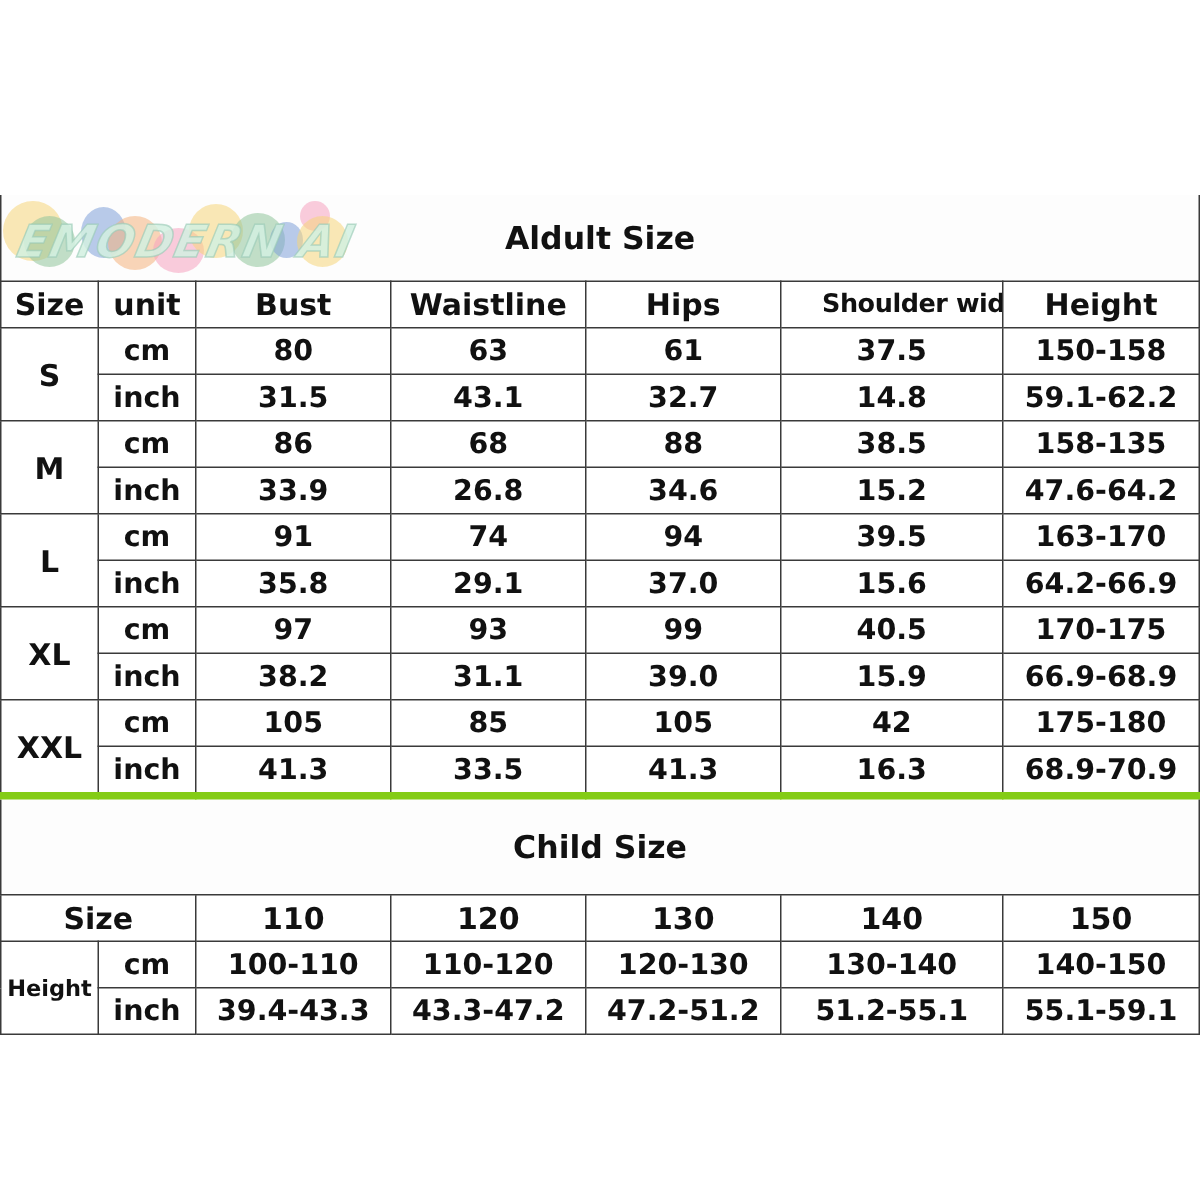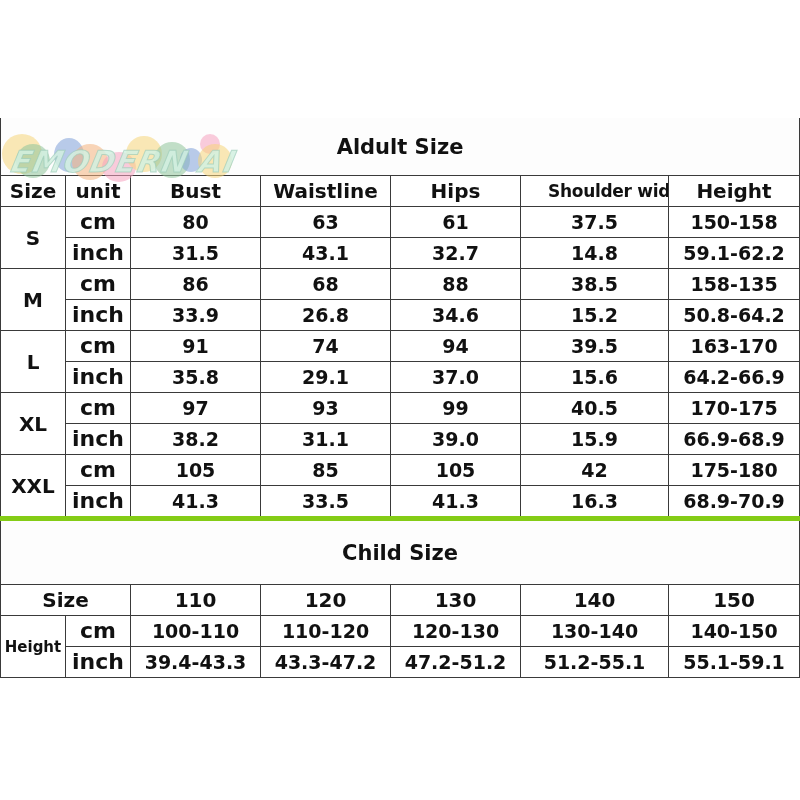--- a/index.html
+++ b/index.html
@@ -2,41 +2,41 @@
 <html><head>
 <meta charset="utf-8">
 <style>
   html, body { margin: 0; padding: 0; background: #ffffff; }
   body {
     width: 800px; height: 800px; position: relative; overflow: hidden;
     font-family: "DejaVu Sans", "Liberation Sans", sans-serif;
     color: #111;
   }
   .sheet {
-    position: absolute; left: 0; top: 118px; width: 715px;
+    position: absolute; left: 0; top: 130px; width: 715px;
   }
   table {
     border-collapse: collapse; width: 799px; table-layout: fixed;
   }
   td {
     border: 1px solid #3a3a3a;
     text-align: center; vertical-align: middle;
     font-weight: bold; font-size: 19px; padding: 0;
     height: 30px; line-height: 30px; white-space: nowrap; overflow: hidden;
   }
   tr.title td {
     font-size: 21px; border-top: none; background: #fdfdfd;
   }
   tr.title.adult td { height: 57px; }
   tr.title.child td { height: 63px; }
   td.hdr { font-size: 20px; }
   td.hdr.shoulder { font-size: 17px; letter-spacing: -0.3px; padding-left: 27px; }
   td.sz { font-size: 20px; }
   td.h-label { font-size: 15px; }
-  td.unit { font-size: 22px; }
+  td.unit { font-size: 19px; }
   .watermark {
     position: absolute; left: 2px; top: 134px; width: 230px; height: 56px;
     pointer-events: none;
   }
   .watermark .dot {
     position: absolute; border-radius: 50%; opacity: 0.55;
   }
   .watermark .wm-text {
     position: absolute; left: 10px; top: 10px;
     font-family: "DejaVu Sans", sans-serif; font-weight: bold; font-style: italic;
@@ -103,21 +103,21 @@
         <td>88</td>
         <td>38.5</td>
         <td>158-135</td>
       </tr>
       <tr>
         <td class="unit">inch</td>
         <td>33.9</td>
         <td>26.8</td>
         <td>34.6</td>
         <td>15.2</td>
-        <td>50.8-64.2</td>
+        <td>47.6-64.2</td>
       </tr>
 
       <tr>
         <td rowspan="2" class="sz">L</td>
         <td class="unit">cm</td>
         <td>91</td>
         <td>74</td>
         <td>94</td>
         <td>39.5</td>
         <td>163-170</td>

